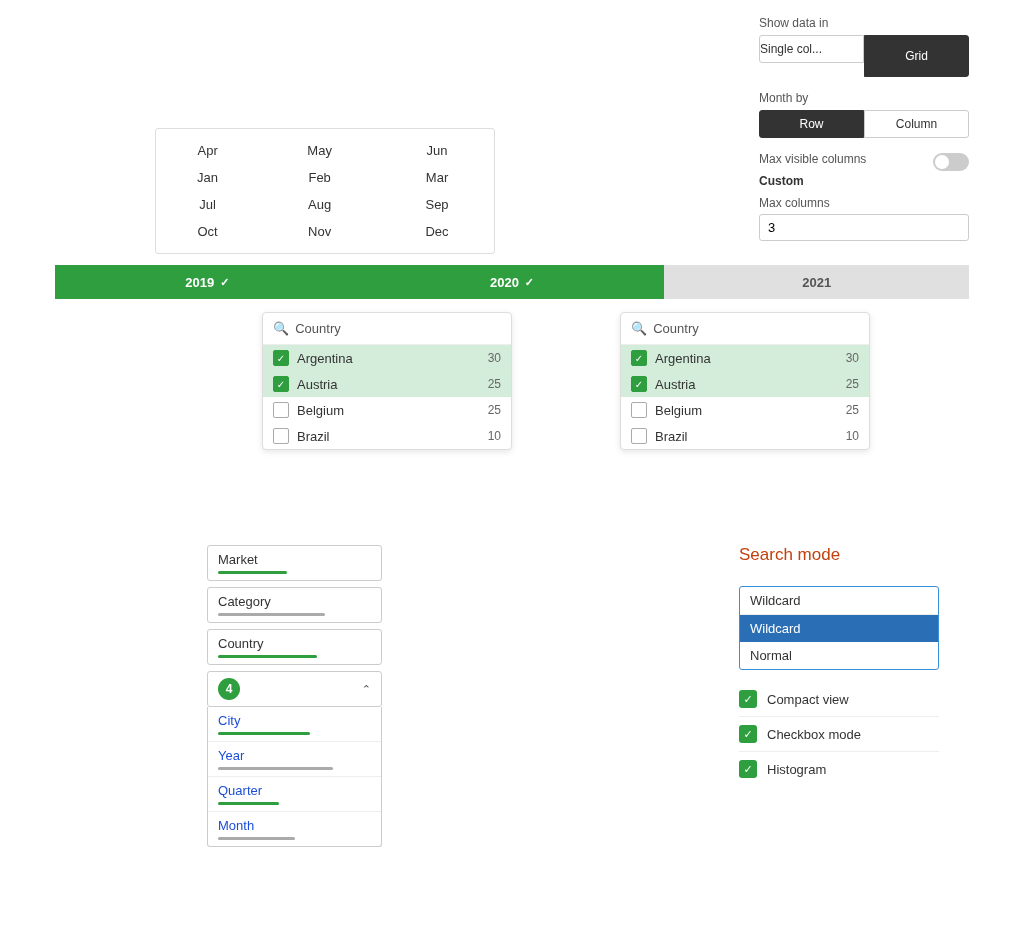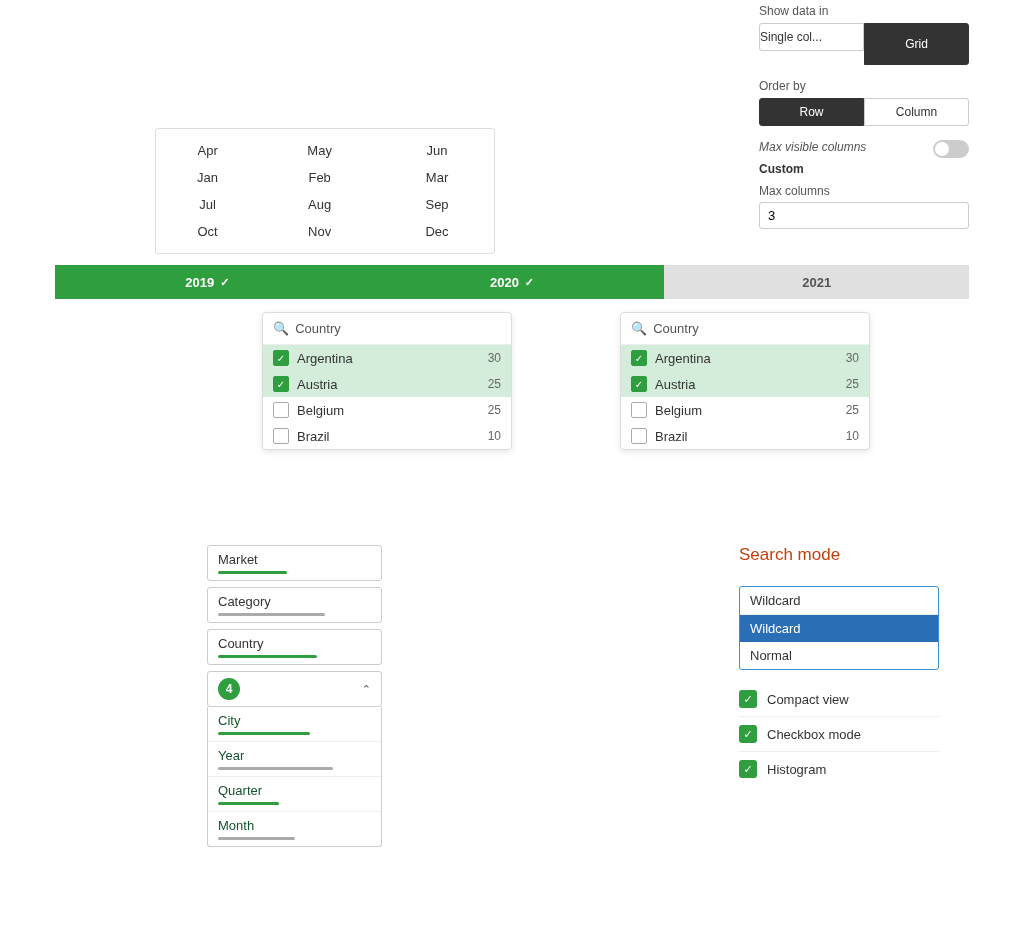--- a/index.html
+++ b/index.html
@@ -10,21 +10,21 @@
       color: #333;
       width: 1024px;
       min-height: 952px;
       position: relative;
       overflow: hidden;
     }
 
     
     .top-right-panel {
       position: absolute;
-      top: 4px;
+      top: 16px;
       right: 55px;
       width: 210px;
     }
     .panel-label {
       font-size: 12px;
       color: #555;
       margin-bottom: 5px;
     }
     .btn-group {
       display: flex;
@@ -43,23 +43,22 @@
       background: #333;
       color: #fff;
       border-color: #333;
     }
     .btn-group button:first-child { border-radius: 3px 0 0 3px; }
     .btn-group button:last-child { border-radius: 0 3px 3px 0; }
 
     .max-vis-row {
       display: flex;
       justify-content: space-between;
-      align-items: flex-start;
+      align-items: flex-end;
       margin-bottom: 3px;
-      font-style: italic;
     }
     .toggle-switch {
       width: 36px;
       height: 18px;
       background: #ccc;
       border-radius: 9px;
       position: relative;
       cursor: pointer;
     }
     .toggle-switch::after {
@@ -271,21 +270,21 @@
     .dim-group-children {
       border: 1px solid #ccc;
       border-top: none;
       border-radius: 0 0 3px 3px;
       background: #fff;
       margin-bottom: 6px;
     }
     .dim-child {
       padding: 6px 10px;
       font-size: 13px;
-      color: #14532d;
+      color: #1d4ed8;
       border-bottom: 1px solid #eee;
       position: relative;
     }
     .dim-child:last-child { border-bottom: none; }
 
     
     .search-mode-panel {
       position: absolute;
       top: 545px;
       right: 85px;
@@ -349,21 +348,21 @@
   </style>
 </head>
 <body>
 
 <div class="top-right-panel">
   <div class="panel-label">Show data in</div>
   <div class="btn-group">
     <button class="btn-group" style="flex:1;padding:6px 0;border:1px solid #ccc;background:#fff;cursor:pointer;font-size:12px;color:#333;border-radius:3px 0 0 3px;">Single col...</button>
     <button class="active" style="flex:1;padding:6px 0;border:1px solid #333;background:#333;cursor:pointer;font-size:12px;color:#fff;border-radius:0 3px 3px 0;">Grid</button>
   </div>
-  <div class="panel-label">Order by</div>
+  <div class="panel-label">Month by</div>
   <div class="btn-group">
     <button class="active" style="flex:1;padding:6px 0;border:1px solid #333;background:#333;cursor:pointer;font-size:12px;color:#fff;border-radius:3px 0 0 3px;">Row</button>
     <button style="flex:1;padding:6px 0;border:1px solid #ccc;background:#fff;cursor:pointer;font-size:12px;color:#333;border-radius:0 3px 3px 0;">Column</button>
   </div>
   <div class="max-vis-row">
     <span class="panel-label">Max visible columns</span>
     <div class="toggle-switch"></div>
   </div>
   <div class="custom-label">Custom</div>
   <div class="max-col-label">Max columns</div>

